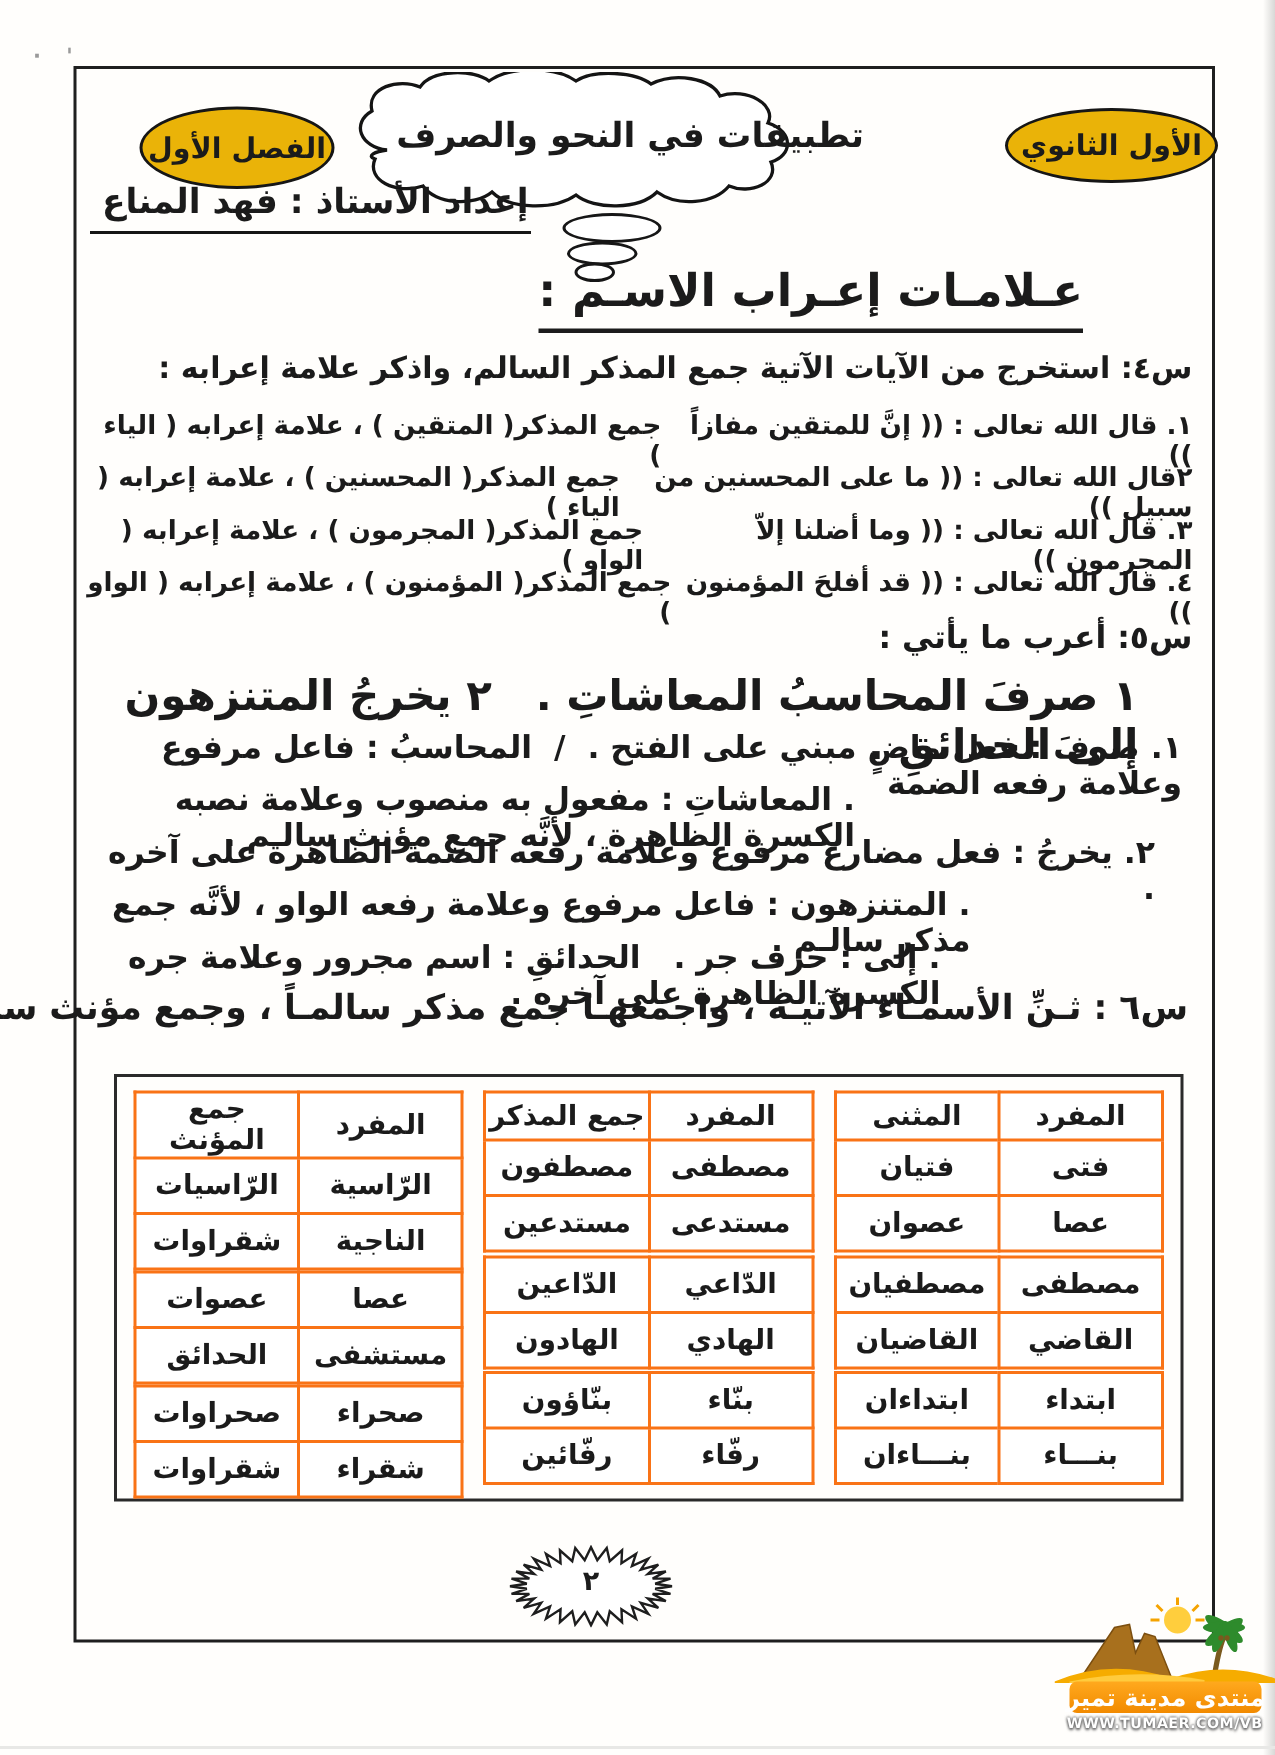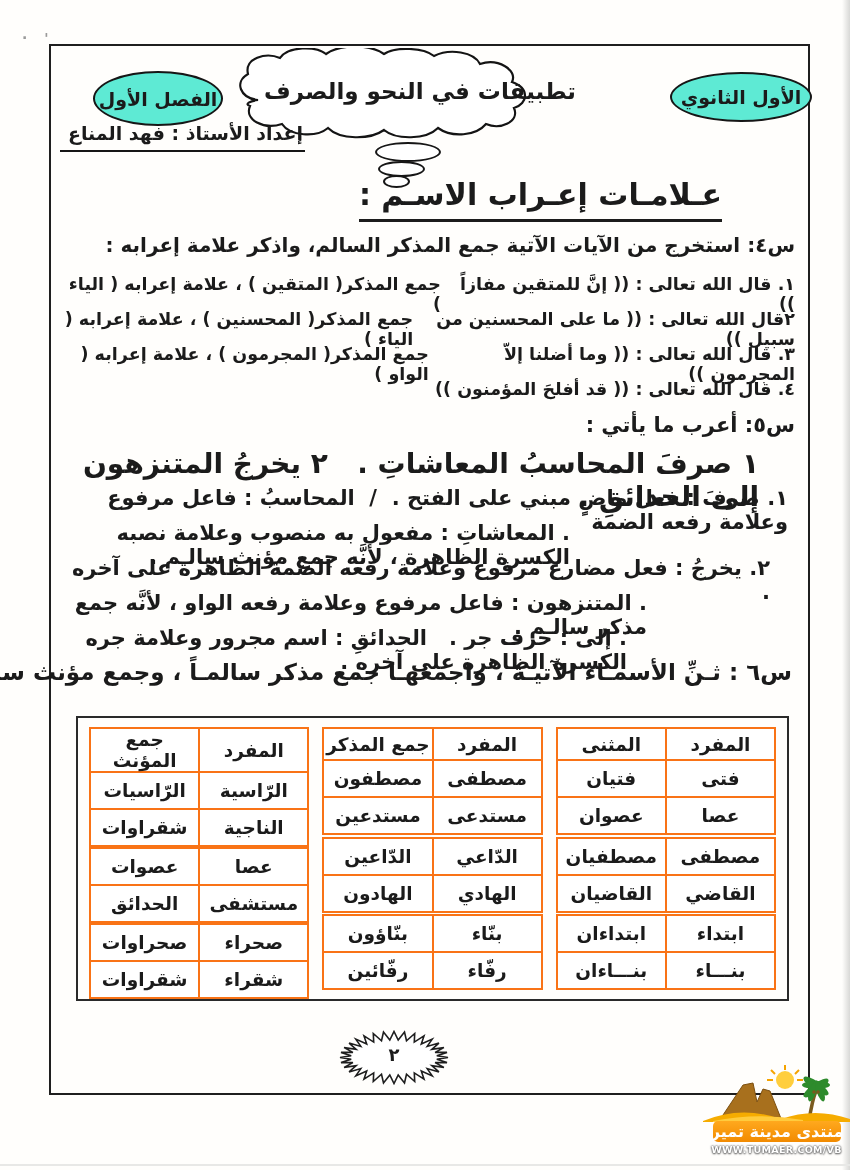--- a/index.html
+++ b/index.html
@@ -14,38 +14,38 @@
     left:49px;top:44px;width:757px;height:1047px;
     border:2px solid #1f1f1f;background:transparent;
   }
   .scan-artifact{left:22px;top:30px;color:#9a9a9a;font-size:14px;letter-spacing:6px;}
   .edge-right{right:0;top:0;width:8px;height:1170px;
     background:linear-gradient(to left,#d8d8d6,rgba(255,255,255,0));}
   .edge-bottom{left:0;top:1164px;width:850px;height:2px;background:#e8e8e6;}
 
   
   .badge-oval{
-    border:2px solid #161616;border-radius:50%;background:#5eead4;
+    border:2px solid #161616;border-radius:50%;background:#eab308;
     display:flex;align-items:center;justify-content:center;
     font-size:19px;
   }
   .oval-right{left:670px;top:72px;width:138px;height:46px;}
   .oval-left{left:93px;top:71px;width:126px;height:51px;}
   .cloud-wrap{left:228px;top:48px;width:348px;height:94px;}
   .cloud-wrap svg{position:absolute;left:0;top:0;}
   .cloud-text{
     position:absolute;left:0;top:30px;width:100%;text-align:right;
     font-size:23px;white-space:nowrap;
   }
   .bubble{border:2px solid #161616;border-radius:50%;background:#fff;}
   .bub1{left:375px;top:142px;width:62px;height:16px;}
   .bub2{left:378px;top:161px;width:43px;height:12px;}
   .bub3{left:383px;top:175px;width:23px;height:9px;}
   .prepared{
-    left:60px;top:122px;font-size:19px;
+    left:60px;top:122px;font-size:23px;
     border-bottom:2px solid #161616;padding:0 2px 6px 8px;
   }
 
   
   .main-title{
     right:128px;top:177px;font-size:30px;
     border-bottom:3px solid #1c1c1c;padding-bottom:7px;
   }
   .q-line{left:57px;text-align:right;}
   .q4-prompt{top:233px;width:738px;font-size:20px;}
@@ -137,20 +137,21 @@
 <div class="abs verse-row vr2">
   <span class="rtl">٢قال الله تعالى : (( ما على المحسنين من سبيل ))</span>
   <span class="rtl">جمع المذكر( المحسنين ) ، علامة إعرابه ( الياء )</span>
 </div>
 <div class="abs verse-row vr3">
   <span class="rtl">٣. قال الله تعالى : (( وما أضلنا إلاّ المجرمون ))</span>
   <span class="rtl">جمع المذكر( المجرمون ) ، علامة إعرابه ( الواو )</span>
 </div>
 <div class="abs verse-row vr4">
   <span class="rtl">٤. قال الله تعالى : (( قد أفلحَ المؤمنون ))</span>
+  <span class="rtl">جمع المذكر( المؤمنون ) ، علامة إعرابه ( الواو )</span>
 </div>
 
 <div class="abs q-line q5-prompt rtl">س٥: أعرب ما يأتي :</div>
 <div class="abs q-line q5-sent rtl">١ صرفَ المحاسبُ المعاشاتِ .   ٢ يخرجُ المتنزهون إلى الحدائقِ .</div>
 <div class="abs q-line parse-line pl1 rtl">١. صرفَ : فعل ماضٍ مبني على الفتح .  /  المحاسبُ : فاعل مرفوع وعلامة رفعه الضمة</div>
 <div class="abs q-line parse-line pl2 rtl">. المعاشاتِ : مفعول به منصوب وعلامة نصبه الكسرة الظاهرة ، لأنَّه جمع مؤنث سالـم .</div>
 <div class="abs q-line parse-line pl3 rtl">٢. يخرجُ : فعل مضارع مرفوع وعلامة رفعه الضمة الظاهرة على آخره .</div>
 <div class="abs q-line parse-line pl4 rtl">. المتنزهون : فاعل مرفوع وعلامة رفعه الواو ، لأنَّه جمع مذكر سالـم .</div>
 <div class="abs q-line parse-line pl5 rtl">. إلى : حرف جر .   الحدائقِ : اسم مجرور وعلامة جره الكسرة الظاهرة على آخره .</div>
 

